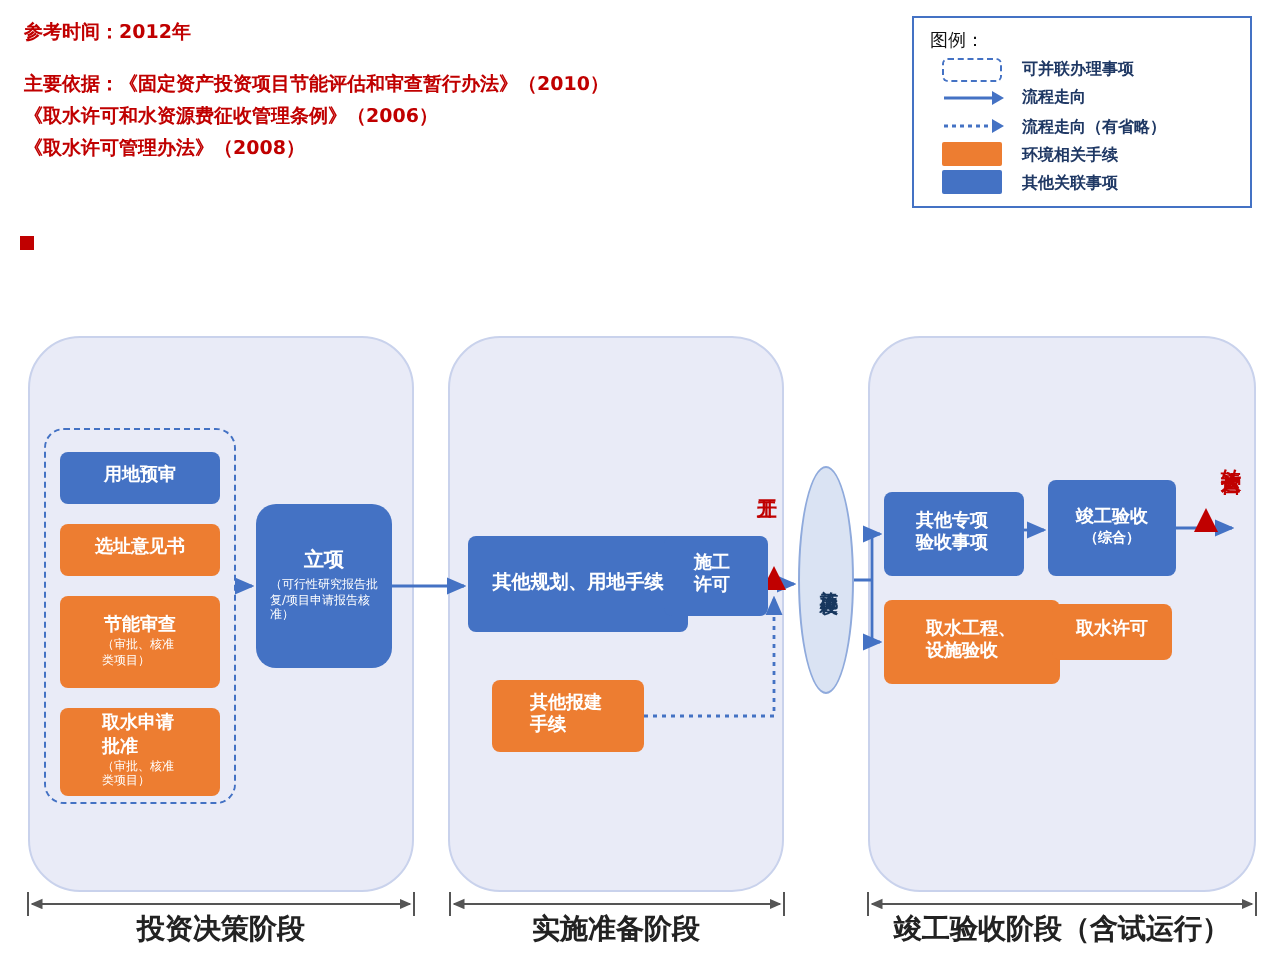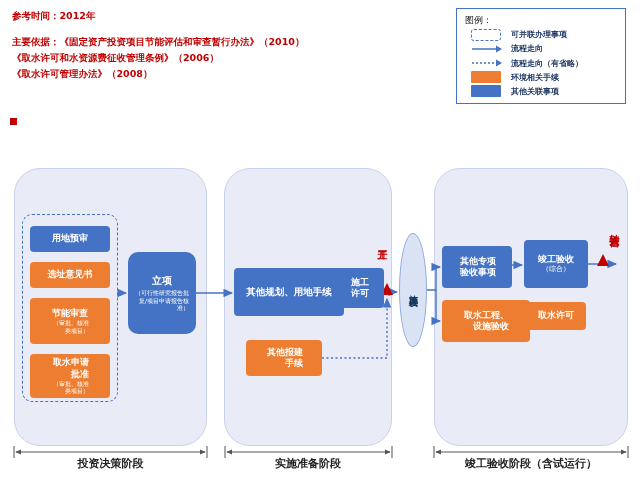--- a/index.html
+++ b/index.html
@@ -15,40 +15,40 @@
   .legend-item { display:flex; align-items:center; gap:8px; height:13px; margin-left:6px; }
   .li-icon { width:32px; flex:0 0 32px; display:flex; align-items:center; }
   .dashed-box { width:30px; height:12px; border:1.2px dashed var(--blue); border-radius:3px; }
   .fill-box { width:30px; height:12px; border-radius:1px; }
   .li-label { font-size:8px; color:var(--label-dark); font-weight:bold; white-space:nowrap; }
 
   .stage { position:absolute; top:168px; height:278px; background:var(--stage-bg); border:1px solid var(--stage-border); border-radius:26px; }
   .dashed-group { position:absolute; left:22px; top:214px; width:96px; height:188px; border:1.5px dashed var(--blue); border-radius:10px; }
 
   .box { position:absolute; display:flex; flex-direction:column; align-items:center; justify-content:center;
-         color:#fff; font-weight:bold; text-align:right; border-radius:4px; line-height:1.25; padding:1px 2px; }
+         color:#fff; font-weight:bold; text-align:left; border-radius:4px; line-height:1.25; padding:1px 2px; }
   .box.blue { background:var(--blue); }
   .box.orange { background:var(--orange); }
   .box .t { font-size:9px; }
   .box .sub { font-size:6px; font-weight:normal; }
-  .box .sub2 { font-size:7px; font-weight:normal; }
+  .box .sub2 { font-size:7px; font-weight:bold; }
   .w36 { max-width:38px; }
   .w22 { max-width:22px; }
   .w54 { max-width:54px; }
   .lixiang { border-radius:10px; }
   .lixiang .t { font-size:10px; margin-bottom:2px; }
 
   .vtext { writing-mode:vertical-rl; text-orientation:upright; }
   .milestone { position:absolute; color:var(--red); font-weight:bold; font-size:10px; line-height:1.1; letter-spacing:1px; }
 
   .ellipse { position:absolute; left:399px; top:233px; width:28px; height:114px; background:#DAE3F3;
              border:1px solid #8FAADC; border-radius:50%; display:flex; align-items:center; justify-content:center;
              color:#17375E; font-weight:bold; font-size:9px; letter-spacing:1px; }
 
-  .dim-label { position:absolute; top:456px; font-size:11px; font-weight:bold; color:#222; text-align:center; }
+  .dim-label { position:absolute; top:456px; font-size:14px; font-weight:bold; color:#222; text-align:center; }
 
   svg.overlay { position:absolute; left:0; top:0; pointer-events:none; }
 </style>
 </head>
 <body>
 
 <div class="canvas">
 
   <div class="note" style="top:10px">参考时间：2012年</div>
   <div class="note" style="top:36px">主要依据：《固定资产投资项目节能评估和审查暂行办法》（2010）</div>

